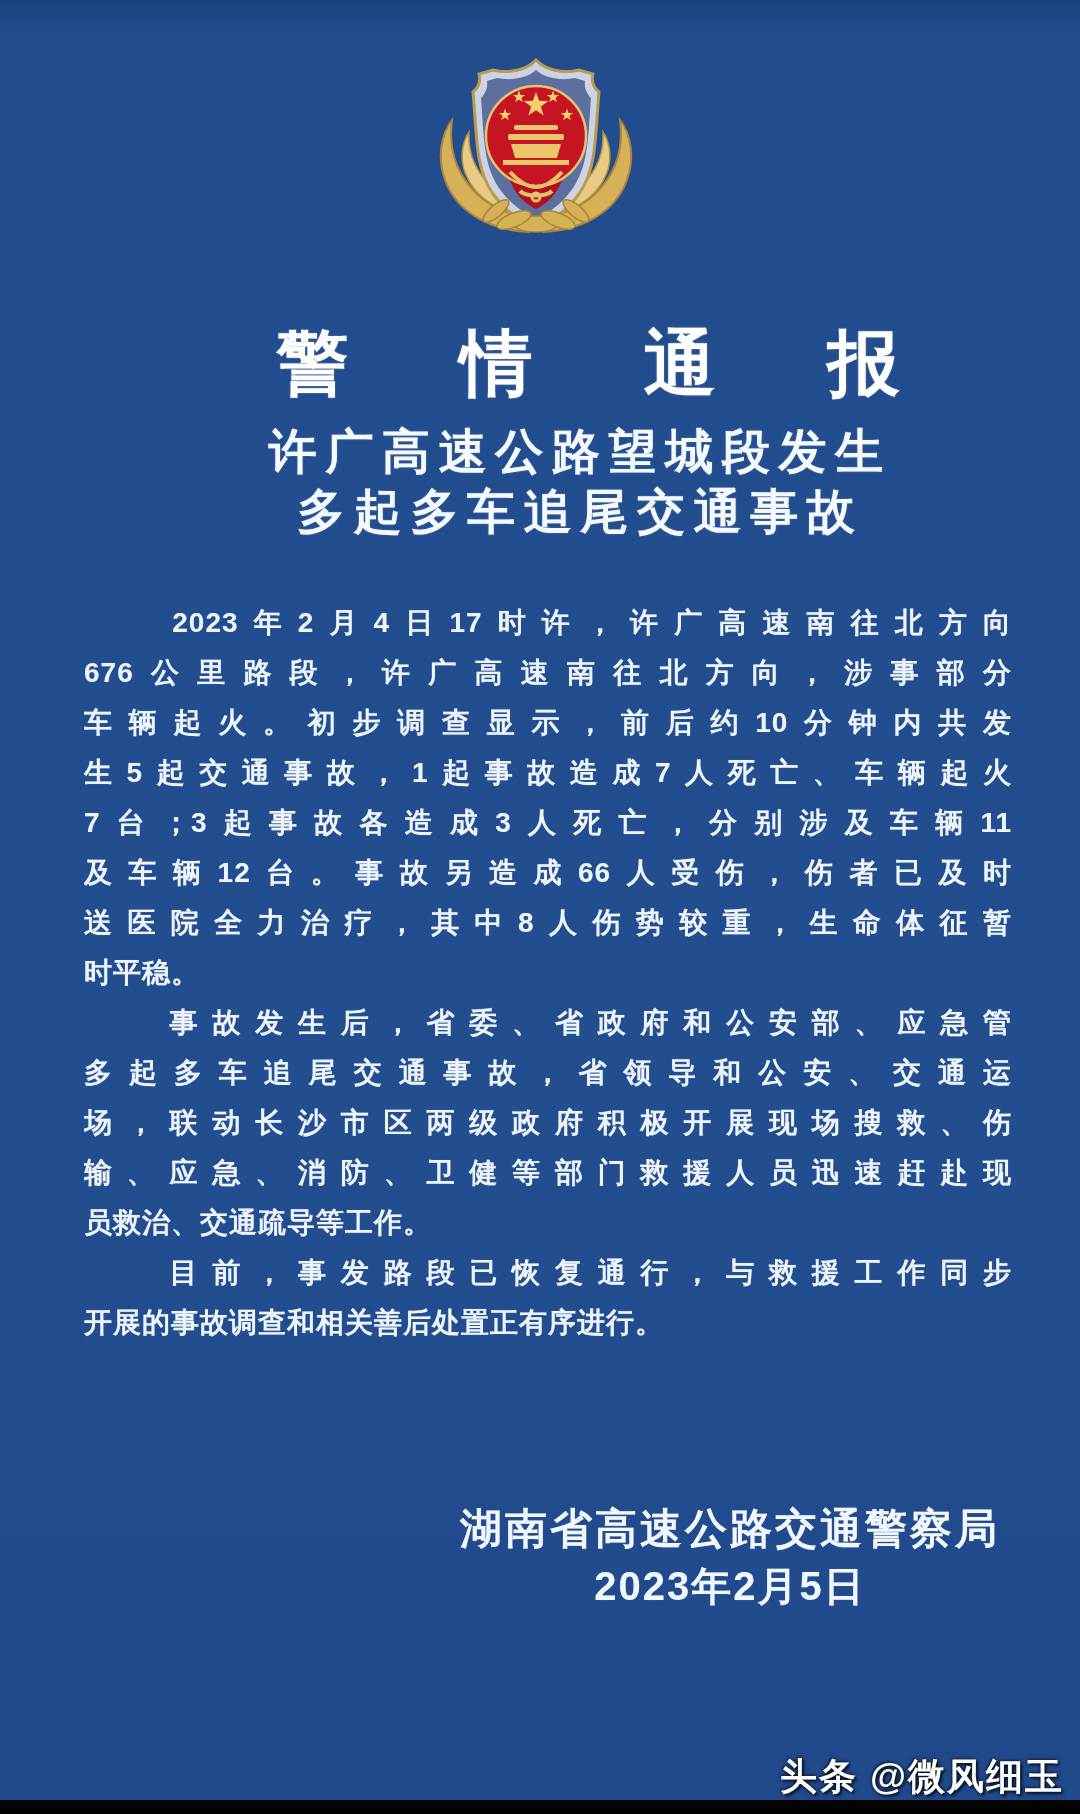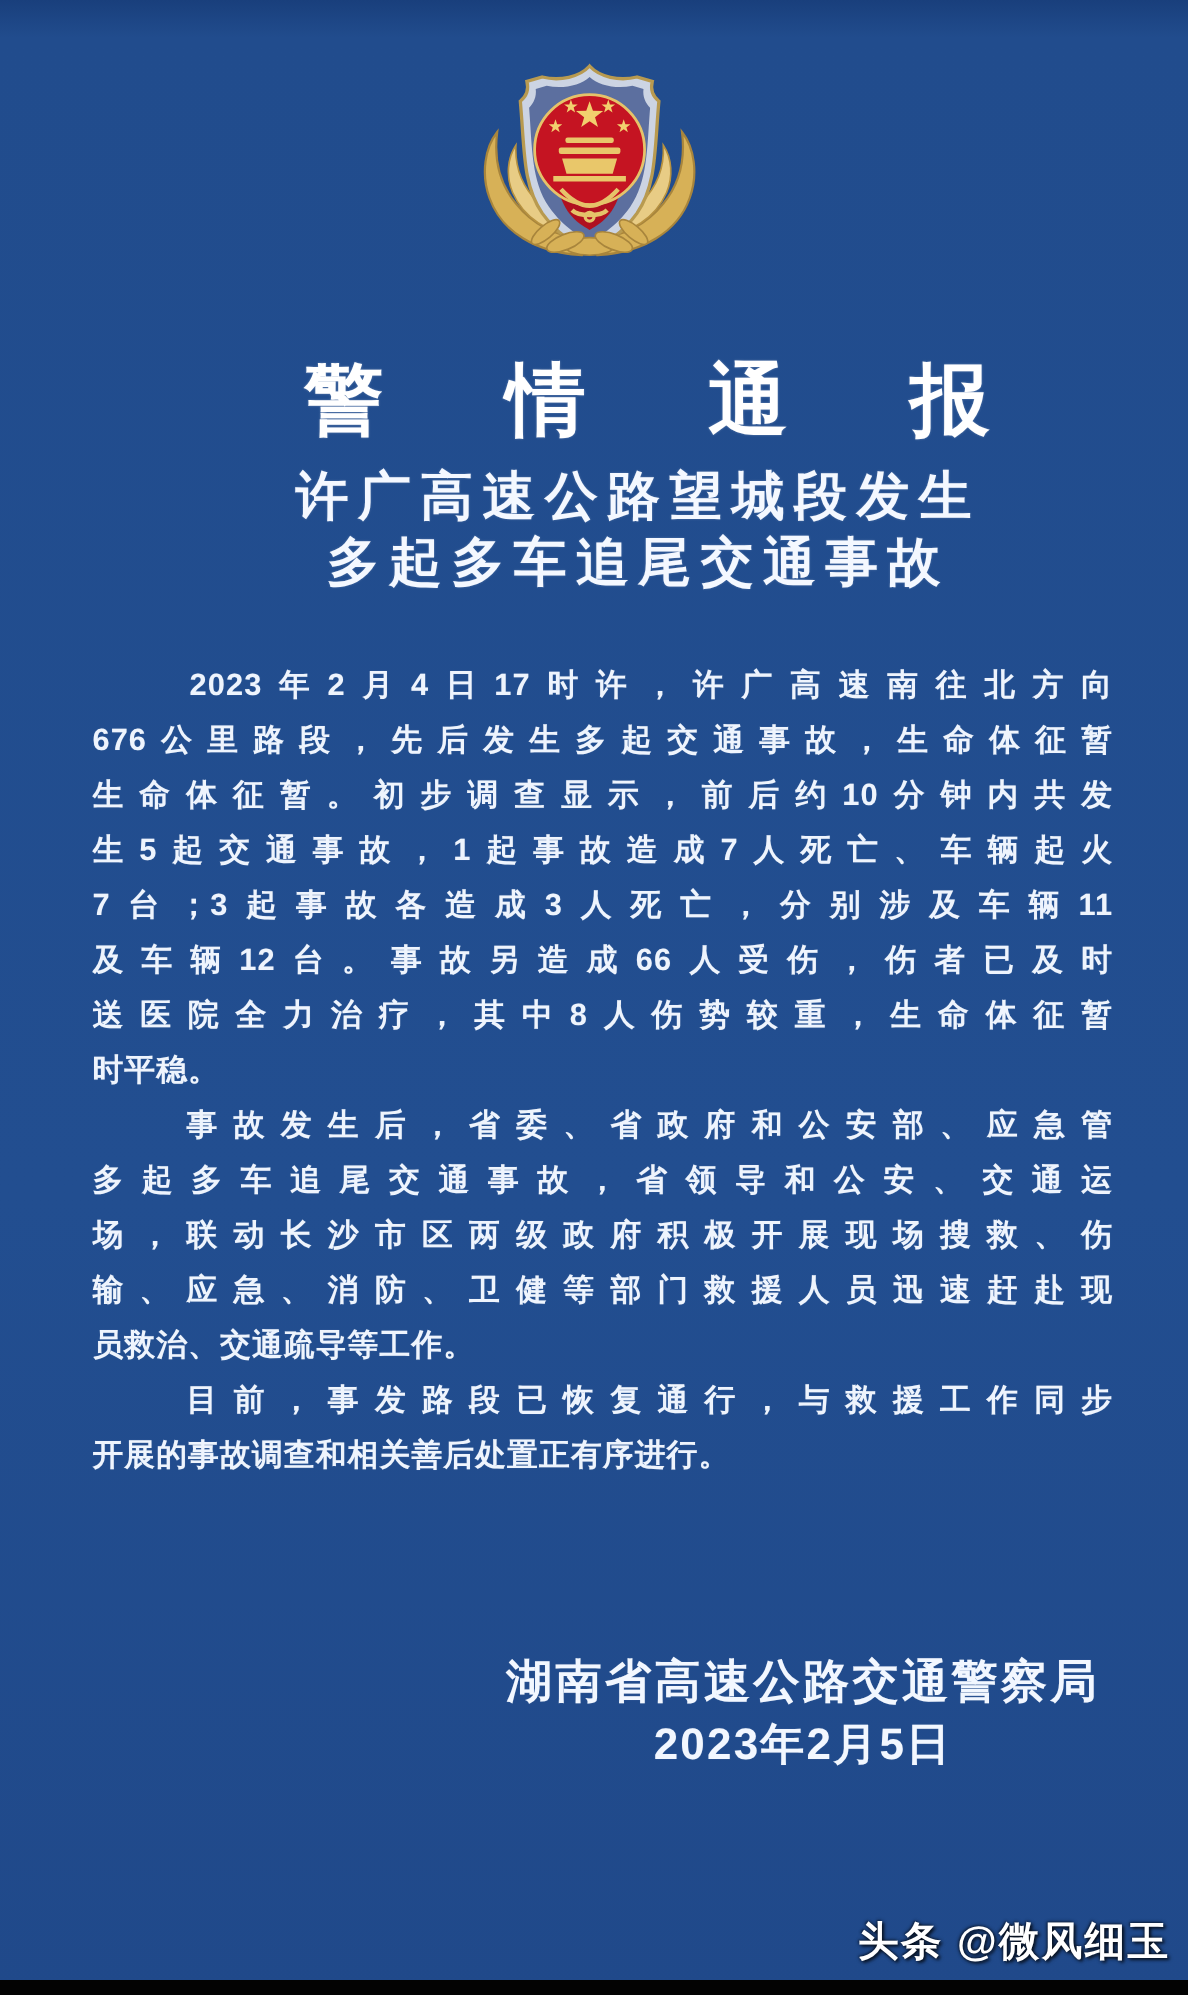--- a/index.html
+++ b/index.html
@@ -49,21 +49,21 @@
   .signature{
     position:absolute;top:1502px;left:0;right:0;
     text-align:center;color:#f2f7ff;font-weight:bold;
     transform:translateX(190px);
     text-shadow:0 0 1px rgba(255,255,255,.25);
   }
   .signature .issuer{font-size:42px;line-height:54px;letter-spacing:3px;}
   .signature .date{font-size:40px;line-height:52px;margin-top:4px;letter-spacing:2px;}
   
   .watermark{
-    position:absolute;right:16px;bottom:24px;
+    position:absolute;right:16px;bottom:12px;
     color:#ffffff;font-size:37px;font-weight:bold;letter-spacing:2px;
     text-shadow:2px 2px 3px rgba(0,0,0,.7),-1px -1px 2px rgba(0,0,0,.4),0 0 4px rgba(0,0,0,.45);
     white-space:nowrap;
   }
   .watermark .brand{font-weight:900;margin-right:12px;}
   
   .bottom-bar{position:absolute;left:0;right:0;bottom:0;height:14px;background:#030303;}
 </style>
 </head>
 <body>
@@ -126,22 +126,22 @@
   <h1 class="title">警情通报</h1>
 
   <div class="subtitle">
     <div>许广高速公路望城段发生</div>
     <div>多起多车追尾交通事故</div>
   </div>
 
   <div class="body-text">
     <div class="para">
         <div class="body-line">　　2023年2月4日17时许，许广高速南往北方向</div>
-        <div class="body-line">676公里路段，先后发生多起交通事故，生命体征暂</div>
-        <div class="body-line">生命体征暂。初步调查显示，前后约10分钟内共发</div>
+        <div class="body-line">676公里路段，许广高速南往北方向，涉事部分</div>
+        <div class="body-line">车辆起火。初步调查显示，前后约10分钟内共发</div>
         <div class="body-line">生5起交通事故，1起事故造成7人死亡、车辆起火</div>
         <div class="body-line">7台；3起事故各造成3人死亡，分别涉及车辆11</div>
         <div class="body-line">及车辆12台。事故另造成66人受伤，伤者已及时</div>
         <div class="body-line">送医院全力治疗，其中8人伤势较重，生命体征暂</div>
         <div class="body-line">时平稳。</div>
       </div>
     <div class="para">
         <div class="body-line">　　事故发生后，省委、省政府和公安部、应急管</div>
         <div class="body-line">多起多车追尾交通事故，省领导和公安、交通运</div>
         <div class="body-line">场，联动长沙市区两级政府积极开展现场搜救、伤</div>

